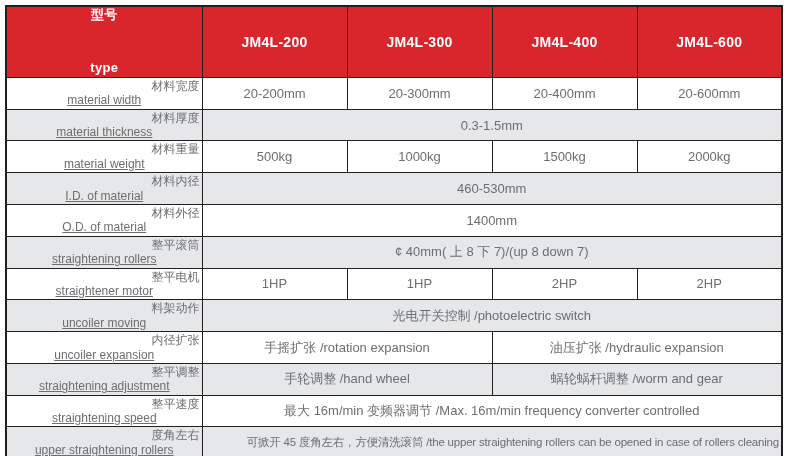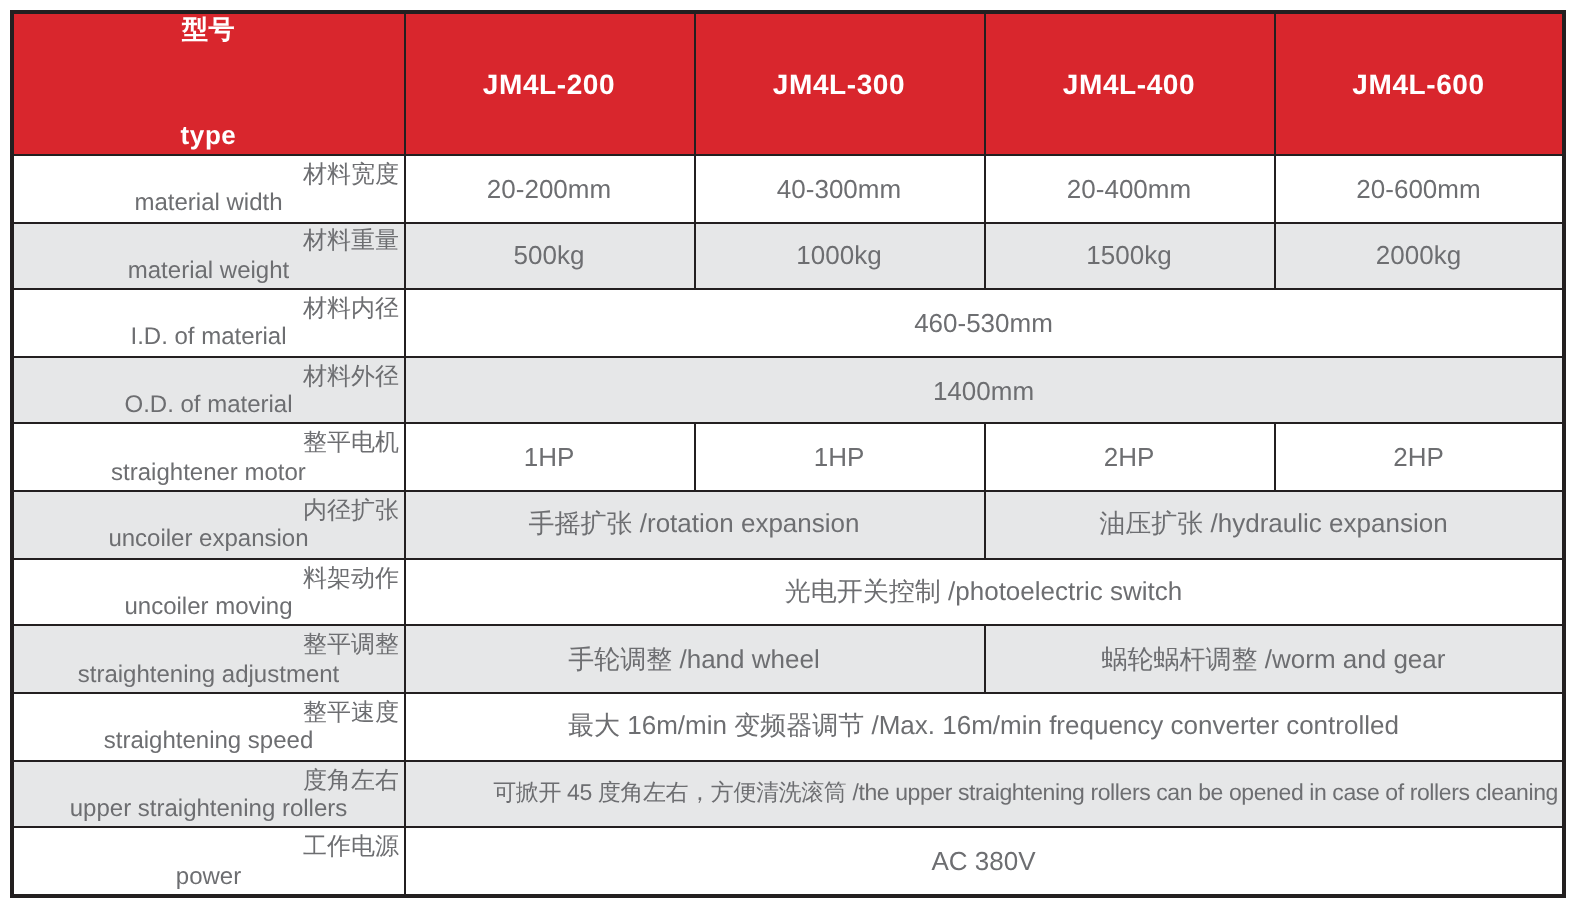--- a/index.html
+++ b/index.html
@@ -44,21 +44,21 @@
     letter-spacing: 0.3px;
   }
   thead th .cn { font-size: 13px; line-height: 1.15; }
   thead th .en { font-size: 13px; line-height: 1.15; margin-top: 38px; }
   tbody th.label {
     font-weight: normal;
     font-size: 12px;
     line-height: 1.2;
   }
   tbody th.label .cn { font-size: 12px; text-align: right; }
-  tbody th.label .en { font-size: 12px; }
+  tbody th.label .en { font-size: 12px; text-decoration: underline; }
   tbody td.val { font-size: 13px; margin-left: 43px; }
   tbody tr { height: 31px; }
   tbody tr:nth-child(even) { background: var(--row_alt); }
   td.val.long {
     font-size: 11.5px;
     text-align: right;
     padding-left: 2px;
     letter-spacing: -0.2px;
   }
 </style>
@@ -86,23 +86,30 @@
         <th>JM4L-600</th>
       </tr>
     </thead>
     <tbody>
       <tr>
         <th class="label">
           <div class="cn">材料宽度</div>
           <div class="en">material width</div>
         </th>
         <td class="val">20-200mm</td>
-        <td class="val">40-300mm</td>
+        <td class="val">20-300mm</td>
         <td class="val">20-400mm</td>
         <td class="val">20-600mm</td>
+      </tr>
+      <tr>
+        <th class="label">
+          <div class="cn">材料厚度</div>
+          <div class="en">material thickness</div>
+        </th>
+        <td class="val" colspan="4">0.3-1.5mm</td>
       </tr>
       <tr>
         <th class="label">
           <div class="cn">材料重量</div>
           <div class="en">material weight</div>
         </th>
         <td class="val">500kg</td>
         <td class="val">1000kg</td>
         <td class="val">1500kg</td>
         <td class="val">2000kg</td>
@@ -116,42 +123,49 @@
       </tr>
       <tr>
         <th class="label">
           <div class="cn">材料外径</div>
           <div class="en">O.D. of material</div>
         </th>
         <td class="val" colspan="4">1400mm</td>
       </tr>
       <tr>
         <th class="label">
+          <div class="cn">整平滚筒</div>
+          <div class="en">straightening rollers</div>
+        </th>
+        <td class="val" colspan="4">¢ 40mm( 上 8 下 7)/(up 8 down 7)</td>
+      </tr>
+      <tr>
+        <th class="label">
           <div class="cn">整平电机</div>
           <div class="en">straightener motor</div>
         </th>
         <td class="val">1HP</td>
         <td class="val">1HP</td>
         <td class="val">2HP</td>
         <td class="val">2HP</td>
       </tr>
       <tr>
         <th class="label">
+          <div class="cn">料架动作</div>
+          <div class="en">uncoiler moving</div>
+        </th>
+        <td class="val" colspan="4">光电开关控制 /photoelectric switch</td>
+      </tr>
+      <tr>
+        <th class="label">
           <div class="cn">内径扩张</div>
           <div class="en">uncoiler expansion</div>
         </th>
         <td class="val" colspan="2">手摇扩张 /rotation expansion</td>
         <td class="val" colspan="2">油压扩张 /hydraulic expansion</td>
-      </tr>
-      <tr>
-        <th class="label">
-          <div class="cn">料架动作</div>
-          <div class="en">uncoiler moving</div>
-        </th>
-        <td class="val" colspan="4">光电开关控制 /photoelectric switch</td>
       </tr>
       <tr>
         <th class="label">
           <div class="cn">整平调整</div>
           <div class="en">straightening adjustment</div>
         </th>
         <td class="val" colspan="2">手轮调整 /hand wheel</td>
         <td class="val" colspan="2">蜗轮蜗杆调整 /worm and gear</td>
       </tr>
       <tr>

